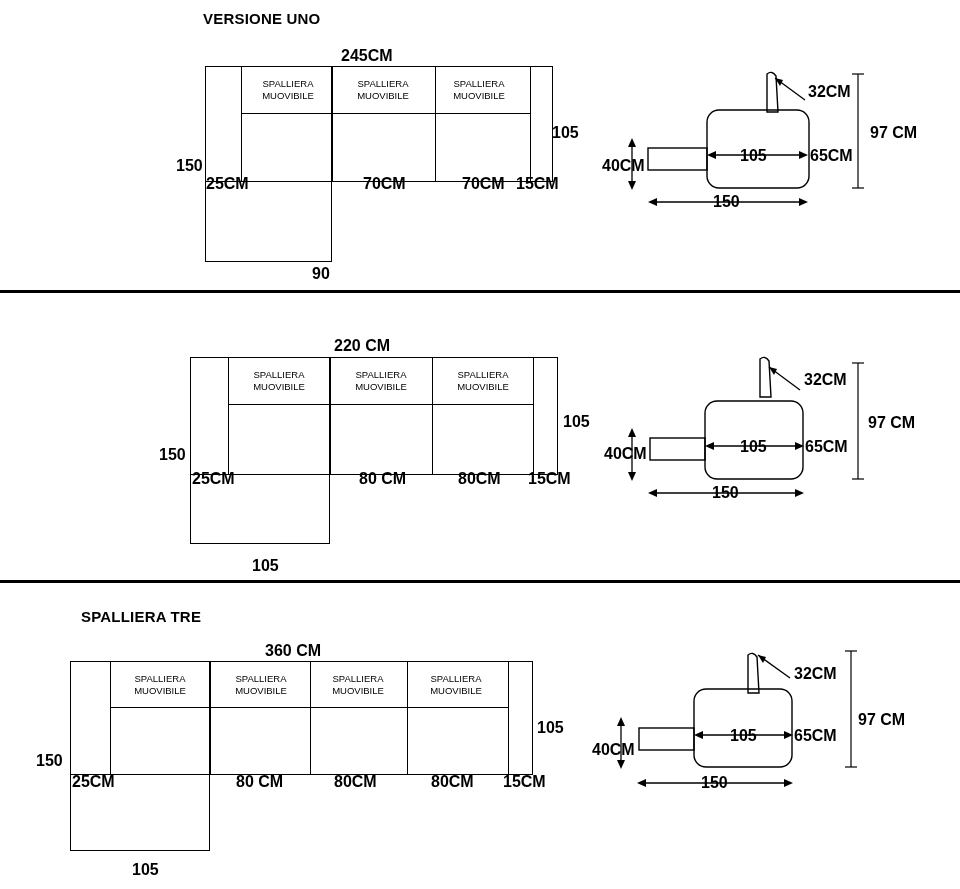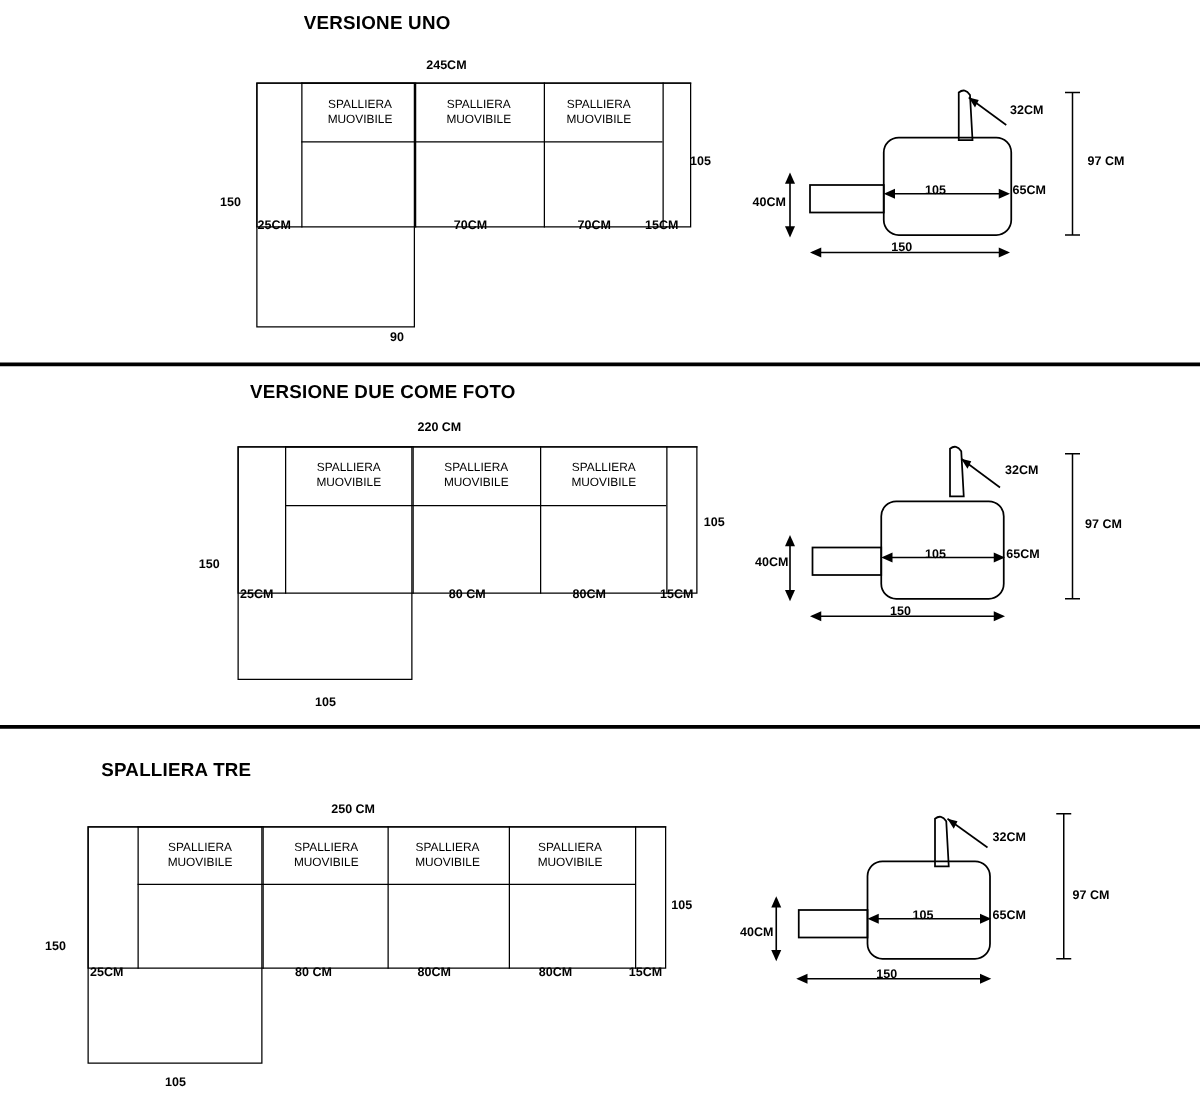--- a/index.html
+++ b/index.html
@@ -7,37 +7,37 @@
     width:960px;height:889px;
     background:#ffffff;
     font-family:"Liberation Sans", sans-serif;
     color:#000000;
     position:relative;
     overflow:hidden;
   }
   .section{position:absolute;left:0;width:960px;}
   .divider{position:absolute;left:0;width:960px;height:3px;background:#000;}
   .title{position:absolute;font-size:15px;font-weight:bold;letter-spacing:.2px;white-space:nowrap;}
-  .lbl{position:absolute;font-size:10px;white-space:nowrap;}
+  .lbl{position:absolute;font-size:16px;white-space:nowrap;}
   .lbl.b{font-weight:bold;}
   .box{position:absolute;border:1.4px solid #000;box-sizing:border-box;}
   .hline{position:absolute;height:1.4px;background:#000;}
   .vline{position:absolute;width:1.4px;background:#000;}
   .cell-txt{position:absolute;font-size:9.5px;text-align:center;line-height:12px;white-space:nowrap;}
   svg{position:absolute;left:0;top:0;overflow:visible;}
   .arrowline{stroke:#000;stroke-width:1.3;fill:none;}
   .thin{stroke:#000;stroke-width:1.2;fill:none;}
   .sofa{fill:none;stroke:#000;stroke-width:1.4;}
 </style>
 </head>
 <body>
 
 <div class="section" style="top:0;height:288px;">
 
-  <div class="title" style="left:203px;top:10px;margin-left:40px;">VERSIONE UNO</div>
+  <div class="title" style="left:203px;top:10px;">VERSIONE UNO</div>
 
   <div class="lbl b" style="left:341px;top:47px;">245CM</div>
 
   <div class="box" style="left:205px;top:66px;width:348px;height:116px;"></div>
   <div class="box" style="left:205px;top:66px;width:127px;height:196px;"></div>
 
   <div class="hline" style="left:241px;top:66px;width:312px;"></div>
   <div class="hline" style="left:241px;top:113px;width:289px;"></div>
   <div class="vline" style="left:241px;top:66px;height:116px;"></div>
   <div class="vline" style="left:332px;top:66px;height:116px;"></div>
@@ -99,21 +99,20 @@
   <div class="lbl b" style="left:602px;top:157px;">40CM</div>
   <div class="lbl b" style="left:740px;top:147px;">105</div>
   <div class="lbl b" style="left:810px;top:147px;">65CM</div>
   <div class="lbl b" style="left:713px;top:193px;">150</div>
 </div>
 
 <div class="divider" style="top:290px;"></div>
 
 <div class="section" style="top:293px;height:285px;">
 
-  <div class="title" style="left:200px;top:12px;">VERSIONE DUE  COME FOTO</div>
 
   <div class="lbl b" style="left:334px;top:44px;">220  CM</div>
 
   <div class="box" style="left:190px;top:64px;width:368px;height:118px;"></div>
   <div class="box" style="left:190px;top:64px;width:140px;height:187px;"></div>
 
   <div class="hline" style="left:228px;top:64px;width:330px;"></div>
   <div class="hline" style="left:228px;top:111px;width:305px;"></div>
   <div class="vline" style="left:228px;top:64px;height:118px;"></div>
   <div class="vline" style="left:330px;top:64px;height:118px;"></div>
@@ -174,21 +173,21 @@
   <div class="lbl b" style="left:805px;top:145px;">65CM</div>
   <div class="lbl b" style="left:712px;top:191px;">150</div>
 </div>
 
 <div class="divider" style="top:580px;"></div>
 
 <div class="section" style="top:583px;height:306px;">
 
   <div class="title" style="left:81px;top:25px;">SPALLIERA TRE</div>
 
-  <div class="lbl b" style="left:265px;top:59px;">250 CM</div>
+  <div class="lbl b" style="left:265px;top:59px;">360 CM</div>
 
   <div class="box" style="left:70px;top:78px;width:463px;height:114px;"></div>
   <div class="box" style="left:70px;top:78px;width:140px;height:190px;"></div>
 
   <div class="hline" style="left:110px;top:78px;width:423px;"></div>
   <div class="hline" style="left:110px;top:124px;width:398px;"></div>
   <div class="vline" style="left:110px;top:78px;height:114px;"></div>
   <div class="vline" style="left:210px;top:78px;height:114px;"></div>
   <div class="vline" style="left:310px;top:78px;height:114px;"></div>
   <div class="vline" style="left:407px;top:78px;height:114px;"></div>

